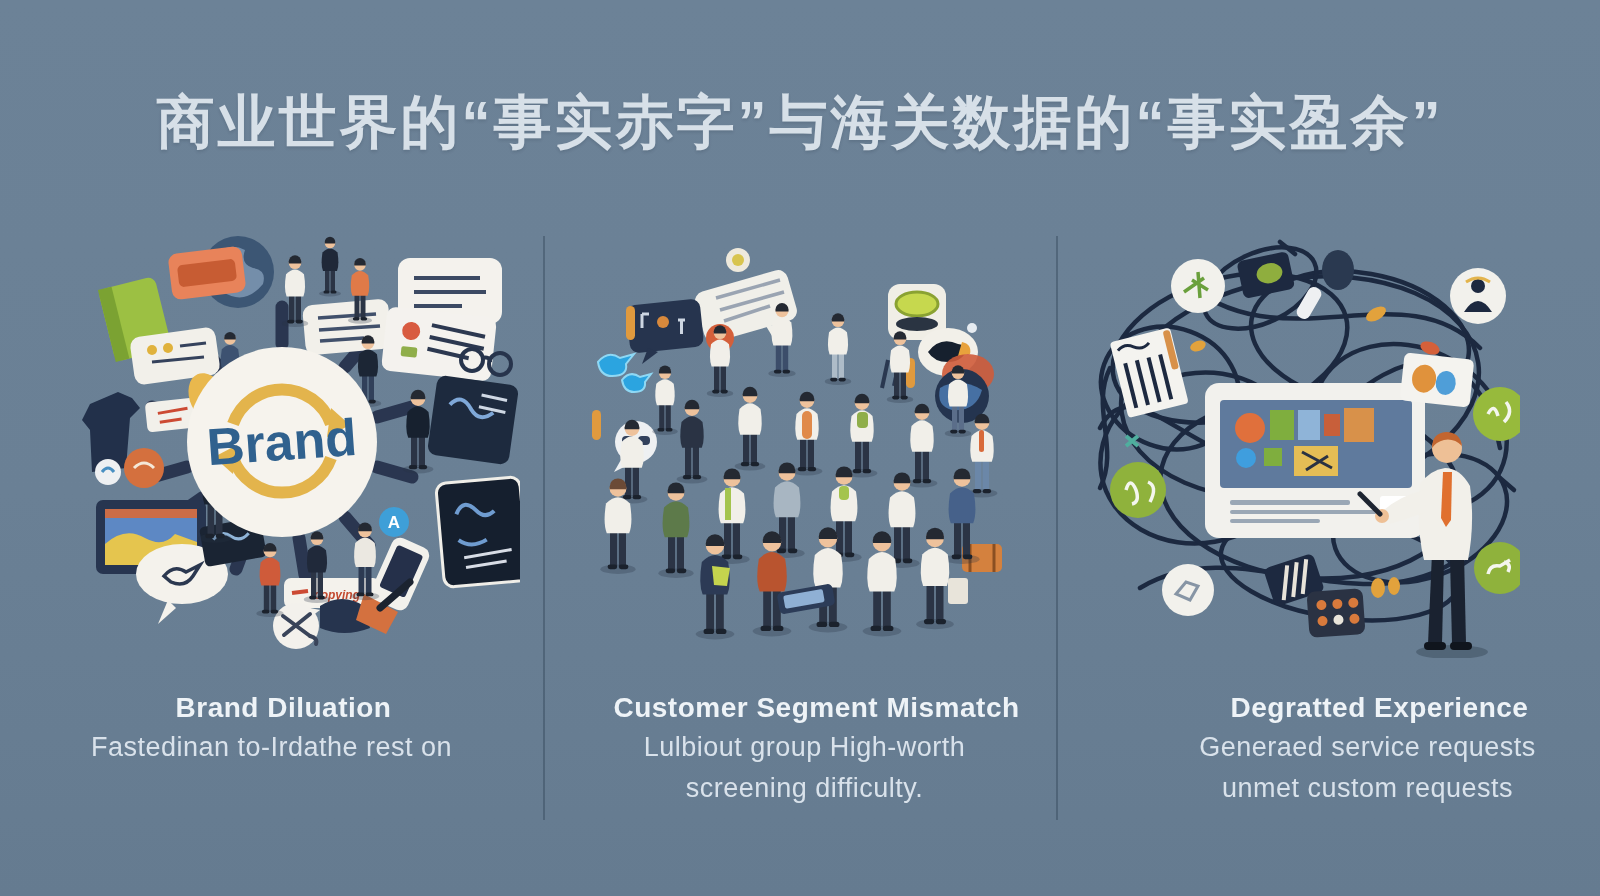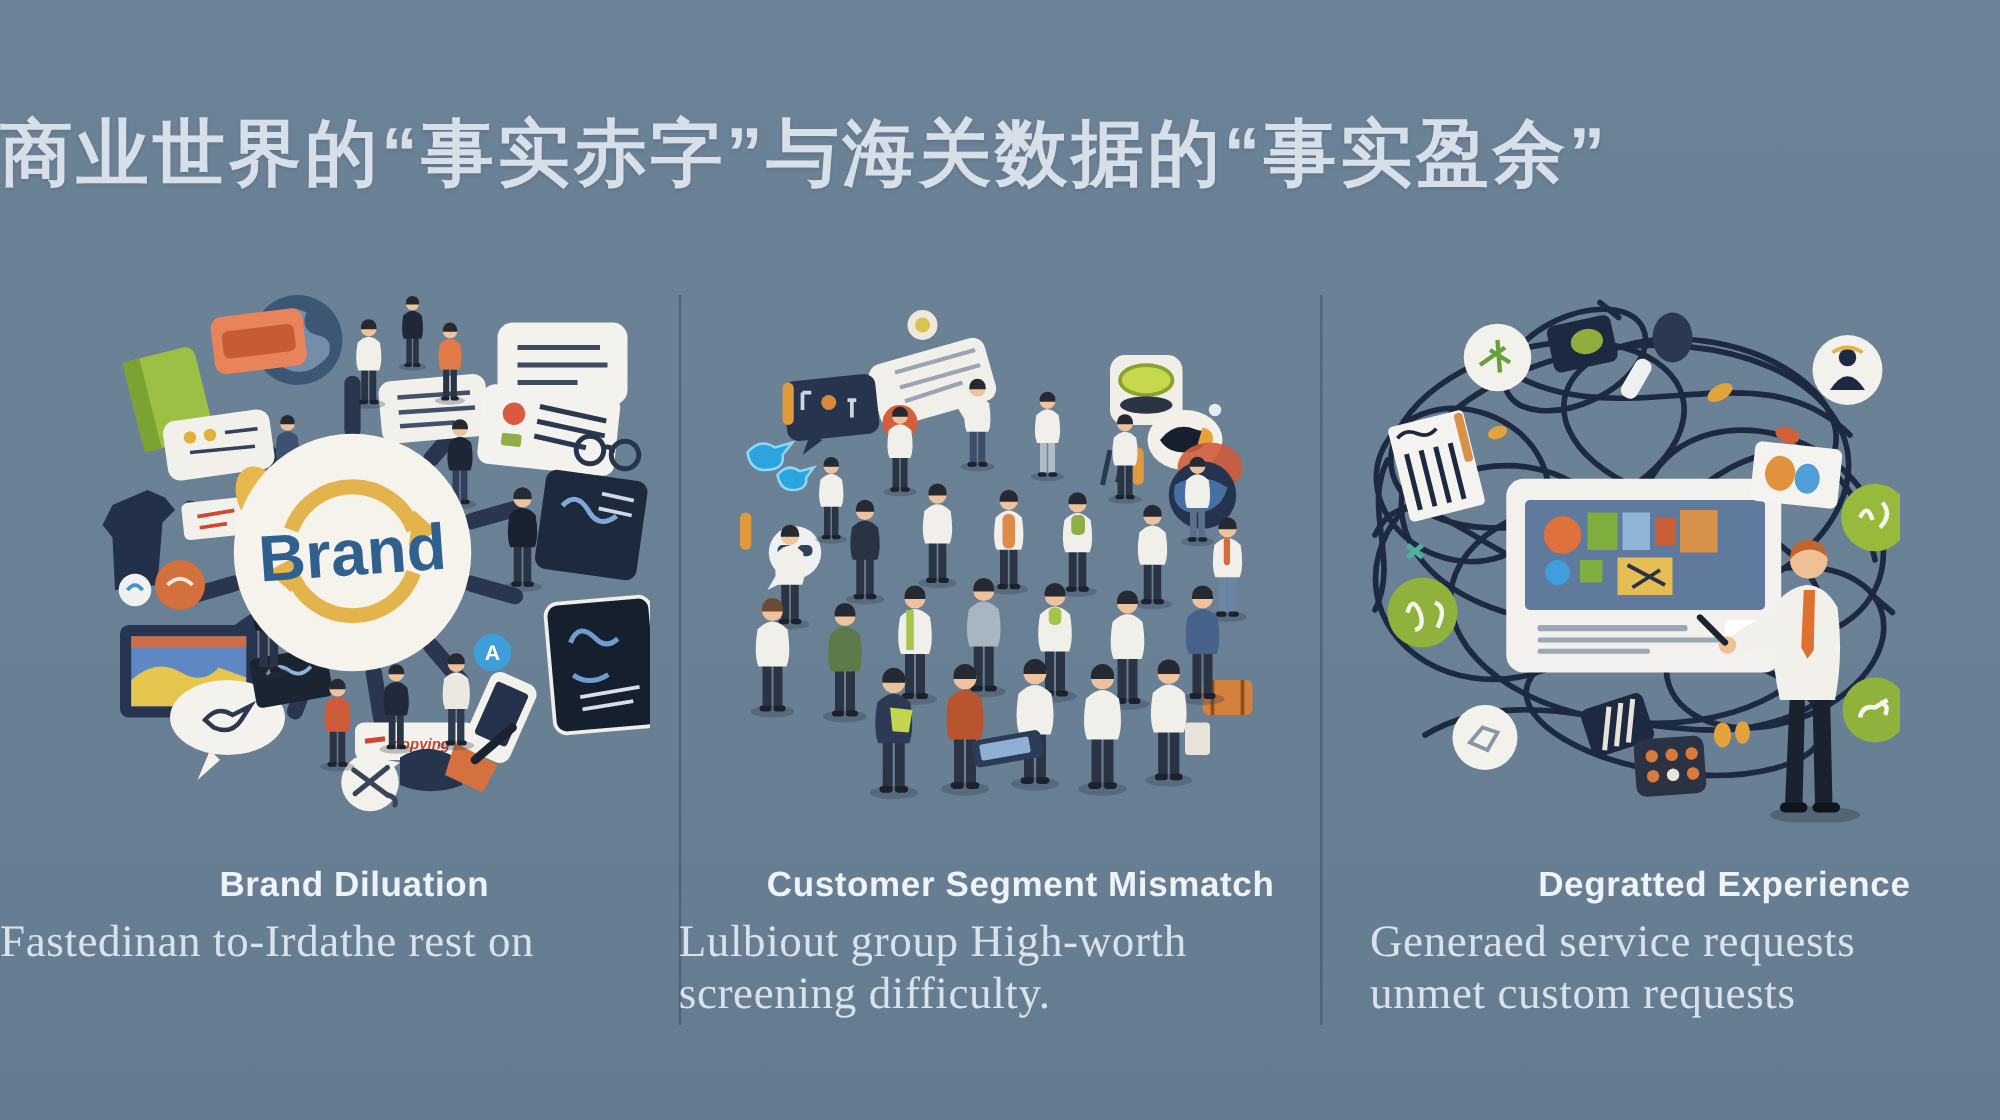--- a/index.html
+++ b/index.html
@@ -2,35 +2,35 @@
 <html><head>
 <meta charset="utf-8">
 <style>
   html,body{margin:0;padding:0;background:#4d5f72;}
   .stage{
     position:relative;width:1600px;height:896px;overflow:hidden;
     background:linear-gradient(180deg,#6c8297 0%,#6a8095 55%,#657b90 100%);
     font-family:"Liberation Sans",sans-serif;
   }
   .main-title{
-    position:absolute;top:84px;left:0;width:1600px;
+    position:absolute;top:84px;left:0;width:1600px;text-align:center;
     font-size:58px;font-weight:700;color:#d7e0e8;letter-spacing:3px;margin:0;
     text-shadow:0 2px 3px rgba(30,42,56,.15);
   }
   .divider{position:absolute;top:236px;width:2px;height:584px;background:rgba(42,60,78,.38);}
   .divider-1{left:543px;}
   .divider-2{left:1056px;}
   .illus{position:absolute;}
   .panel-heading{
     position:absolute;top:680px;font-size:28px;font-weight:700;color:#eef3f7;
     text-align:center;margin:12px;letter-spacing:.5px;
   }
   .panel-sub{
-    position:absolute;font-size:36px;font-weight:400;color:#d9e2eb;
-    margin:0;letter-spacing:.5px;font-family:Liberation Serif, serif;
+    position:absolute;font-size:27px;font-weight:400;color:#d9e2eb;
+    text-align:center;margin:0;letter-spacing:.5px;
   }
   .col1{left:0;width:543px;}
   .col2{left:543px;width:523px;}
   .col3{left:1057px;width:543px;padding-left:39px;}
   .sub-l1{top:732px;}
   .sub-l2{top:773px;}
   svg text{font-family:"Liberation Sans",sans-serif;}
 </style>
 </head>
 <body>

